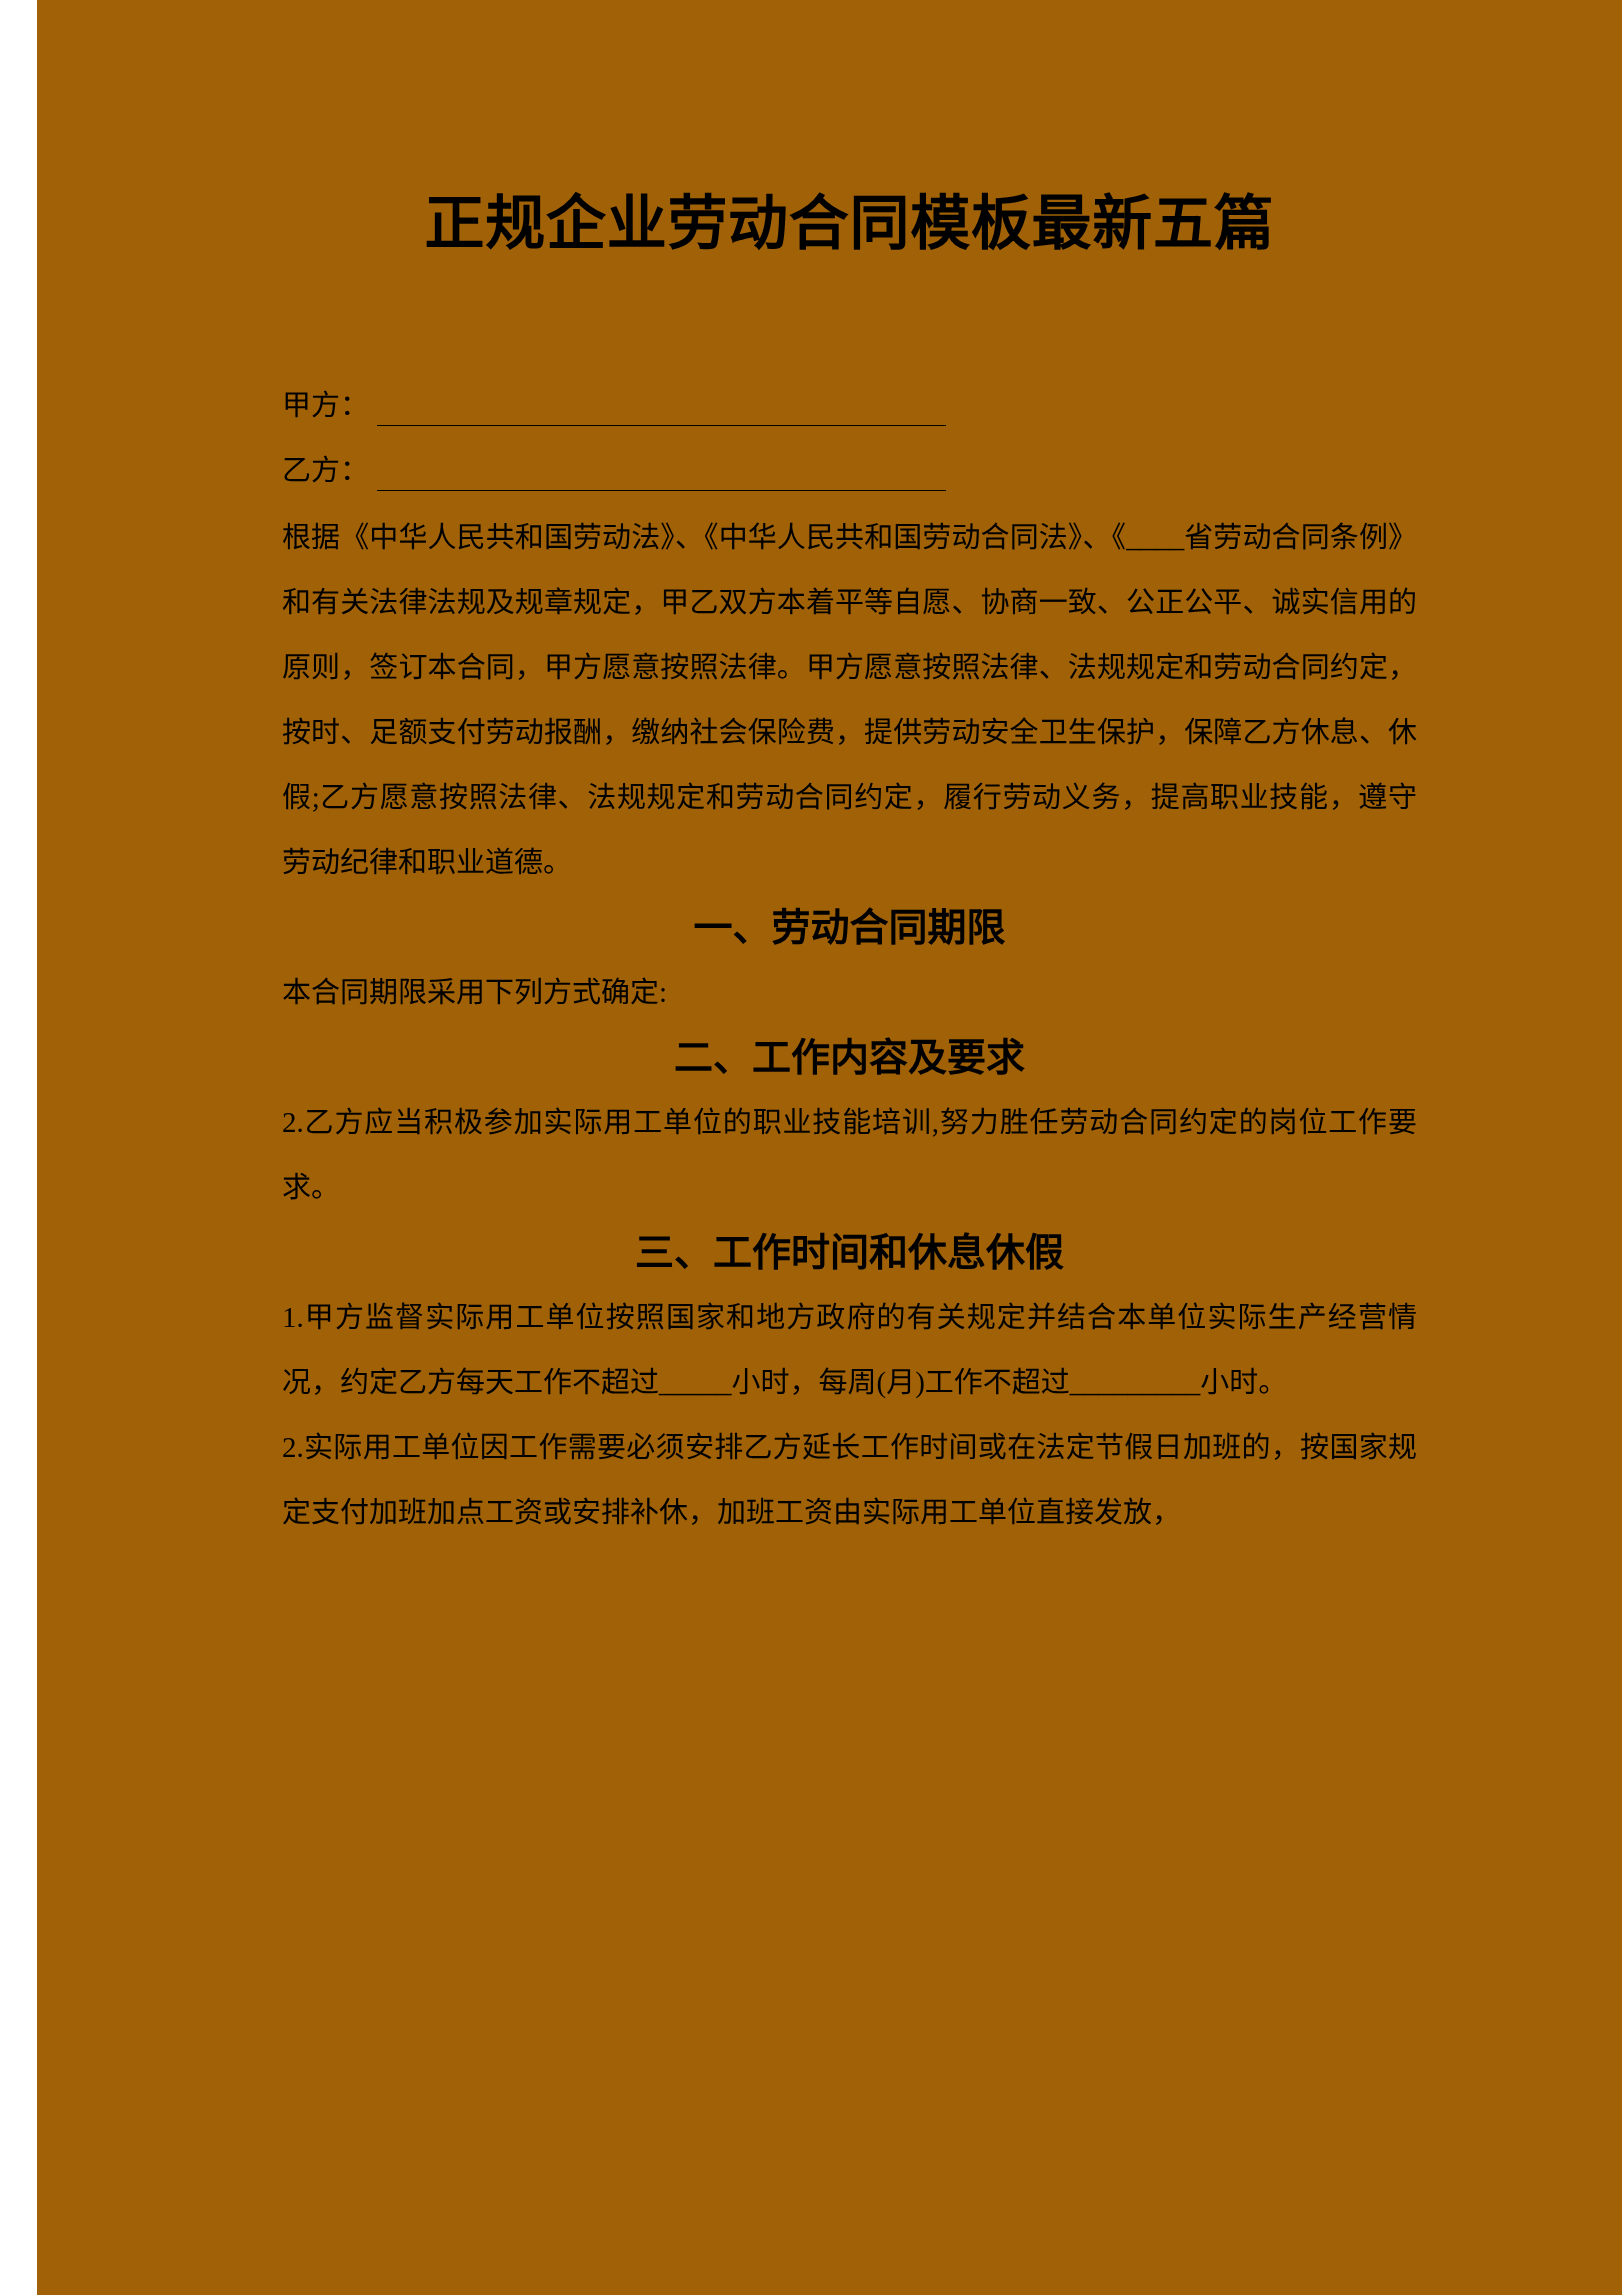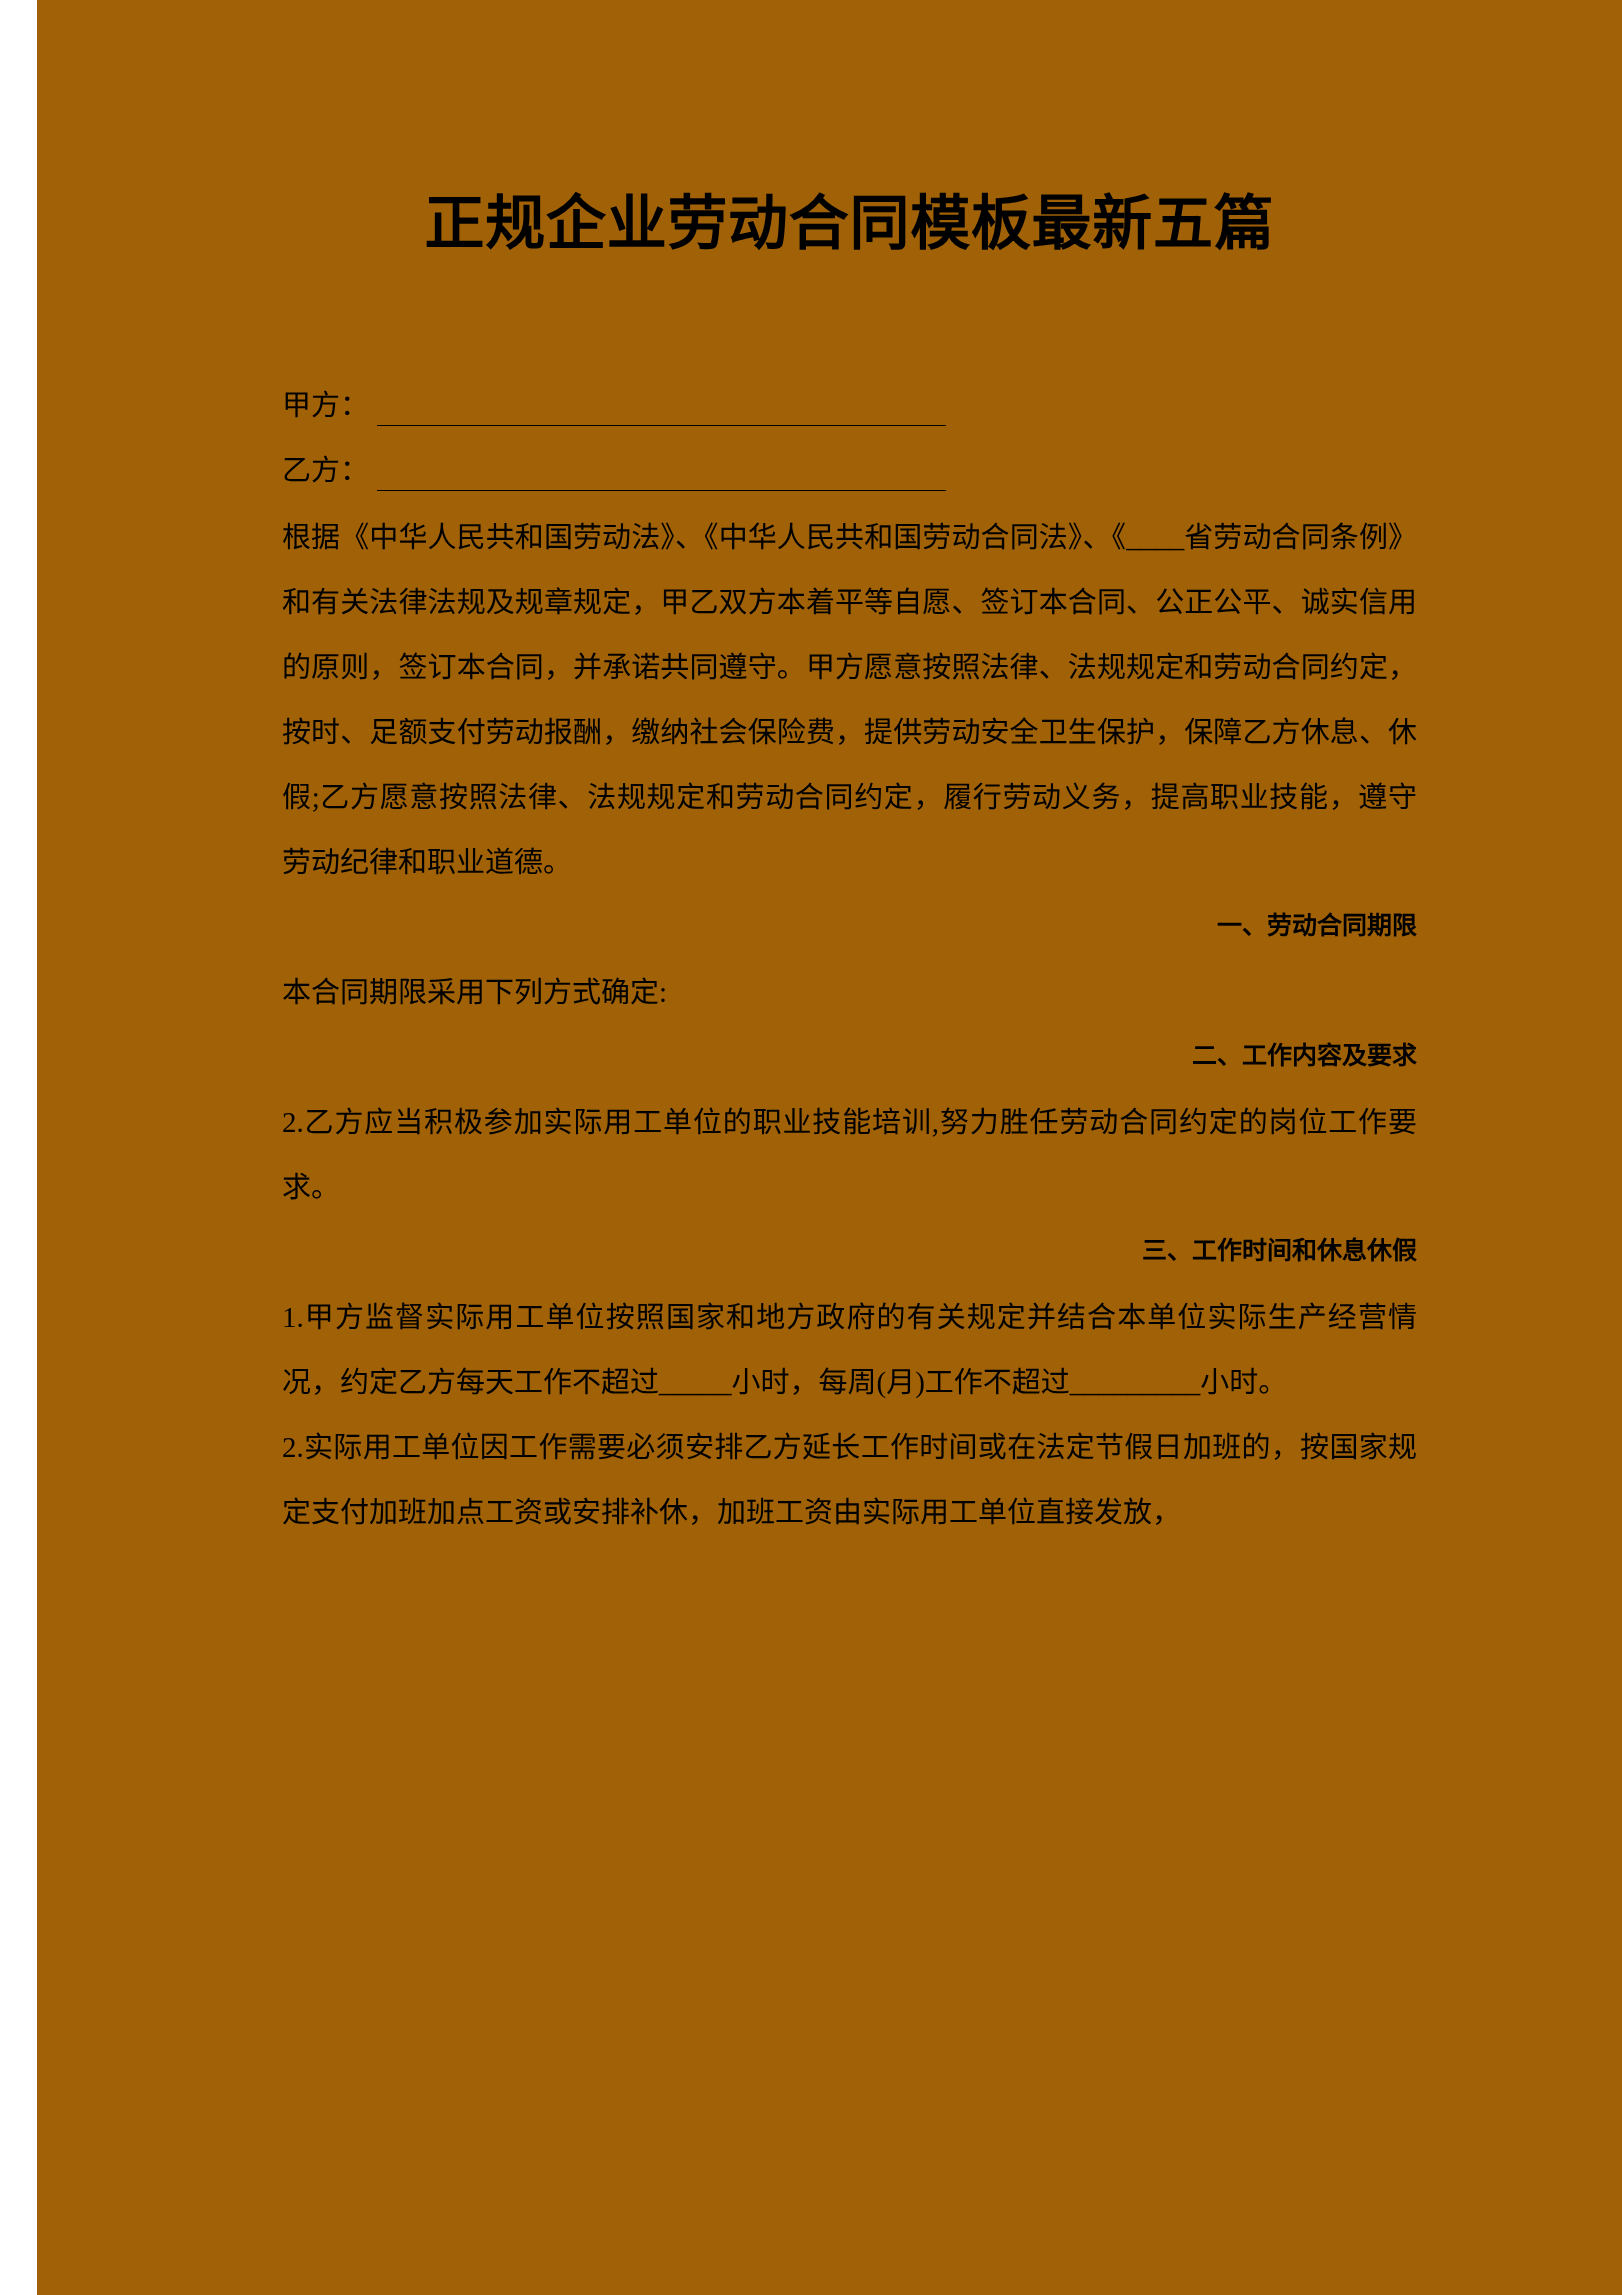--- a/index.html
+++ b/index.html
@@ -77,26 +77,26 @@
     text-align: justify;
     text-justify: inter-character;
     word-break: break-all;
   }
 
   .para.lead {
     margin-top: 0;
   }
 
   .section-heading {
-    font-family: Liberation Mono, monospace;
-    font-size: 25px;
+    font-family: Liberation Serif, serif;
+    font-size: 39px;
     line-height: 65px;
     color: #000000;
     margin: 0;
-    text-align: right;
+    text-align: center;
   }
 
   .item {
     font-family: "Liberation Serif", "DejaVu Serif", serif;
     font-size: 29px;
     line-height: 65px;
     color: #000000;
     margin: 0;
     text-align: justify;
     text-justify: inter-character;
@@ -115,21 +115,21 @@
       <div class="sig-row">
         <span class="sig-label">甲方：</span>
         <span class="sig-line"></span>
       </div>
       <div class="sig-row">
         <span class="sig-label">乙方：</span>
         <span class="sig-line"></span>
       </div>
     </div>
 
-    <p class="para lead">根据《中华人民共和国劳动法》、《中华人民共和国劳动合同法》、《____省劳动合同条例》和有关法律法规及规章规定，甲乙双方本着平等自愿、签订本合同、公正公平、诚实信用的原则，签订本合同，并承诺共同遵守。甲方愿意按照法律、法规规定和劳动合同约定，按时、足额支付劳动报酬，缴纳社会保险费，提供劳动安全卫生保护，保障乙方休息、休假;乙方愿意按照法律、法规规定和劳动合同约定，履行劳动义务，提高职业技能，遵守劳动纪律和职业道德。</p>
+    <p class="para lead">根据《中华人民共和国劳动法》、《中华人民共和国劳动合同法》、《____省劳动合同条例》和有关法律法规及规章规定，甲乙双方本着平等自愿、协商一致、公正公平、诚实信用的原则，签订本合同，甲方愿意按照法律。甲方愿意按照法律、法规规定和劳动合同约定，按时、足额支付劳动报酬，缴纳社会保险费，提供劳动安全卫生保护，保障乙方休息、休假;乙方愿意按照法律、法规规定和劳动合同约定，履行劳动义务，提高职业技能，遵守劳动纪律和职业道德。</p>
 
     <h2 class="section-heading">一、劳动合同期限</h2>
     <p class="item">本合同期限采用下列方式确定:</p>
 
     <h2 class="section-heading">二、工作内容及要求</h2>
     <p class="item">2.乙方应当积极参加实际用工单位的职业技能培训,努力胜任劳动合同约定的岗位工作要求。</p>
 
     <h2 class="section-heading">三、工作时间和休息休假</h2>
     <p class="item">1.甲方监督实际用工单位按照国家和地方政府的有关规定并结合本单位实际生产经营情况，约定乙方每天工作不超过_____小时，每周(月)工作不超过_________小时。</p>
     <p class="item">2.实际用工单位因工作需要必须安排乙方延长工作时间或在法定节假日加班的，按国家规定支付加班加点工资或安排补休，加班工资由实际用工单位直接发放，</p>

